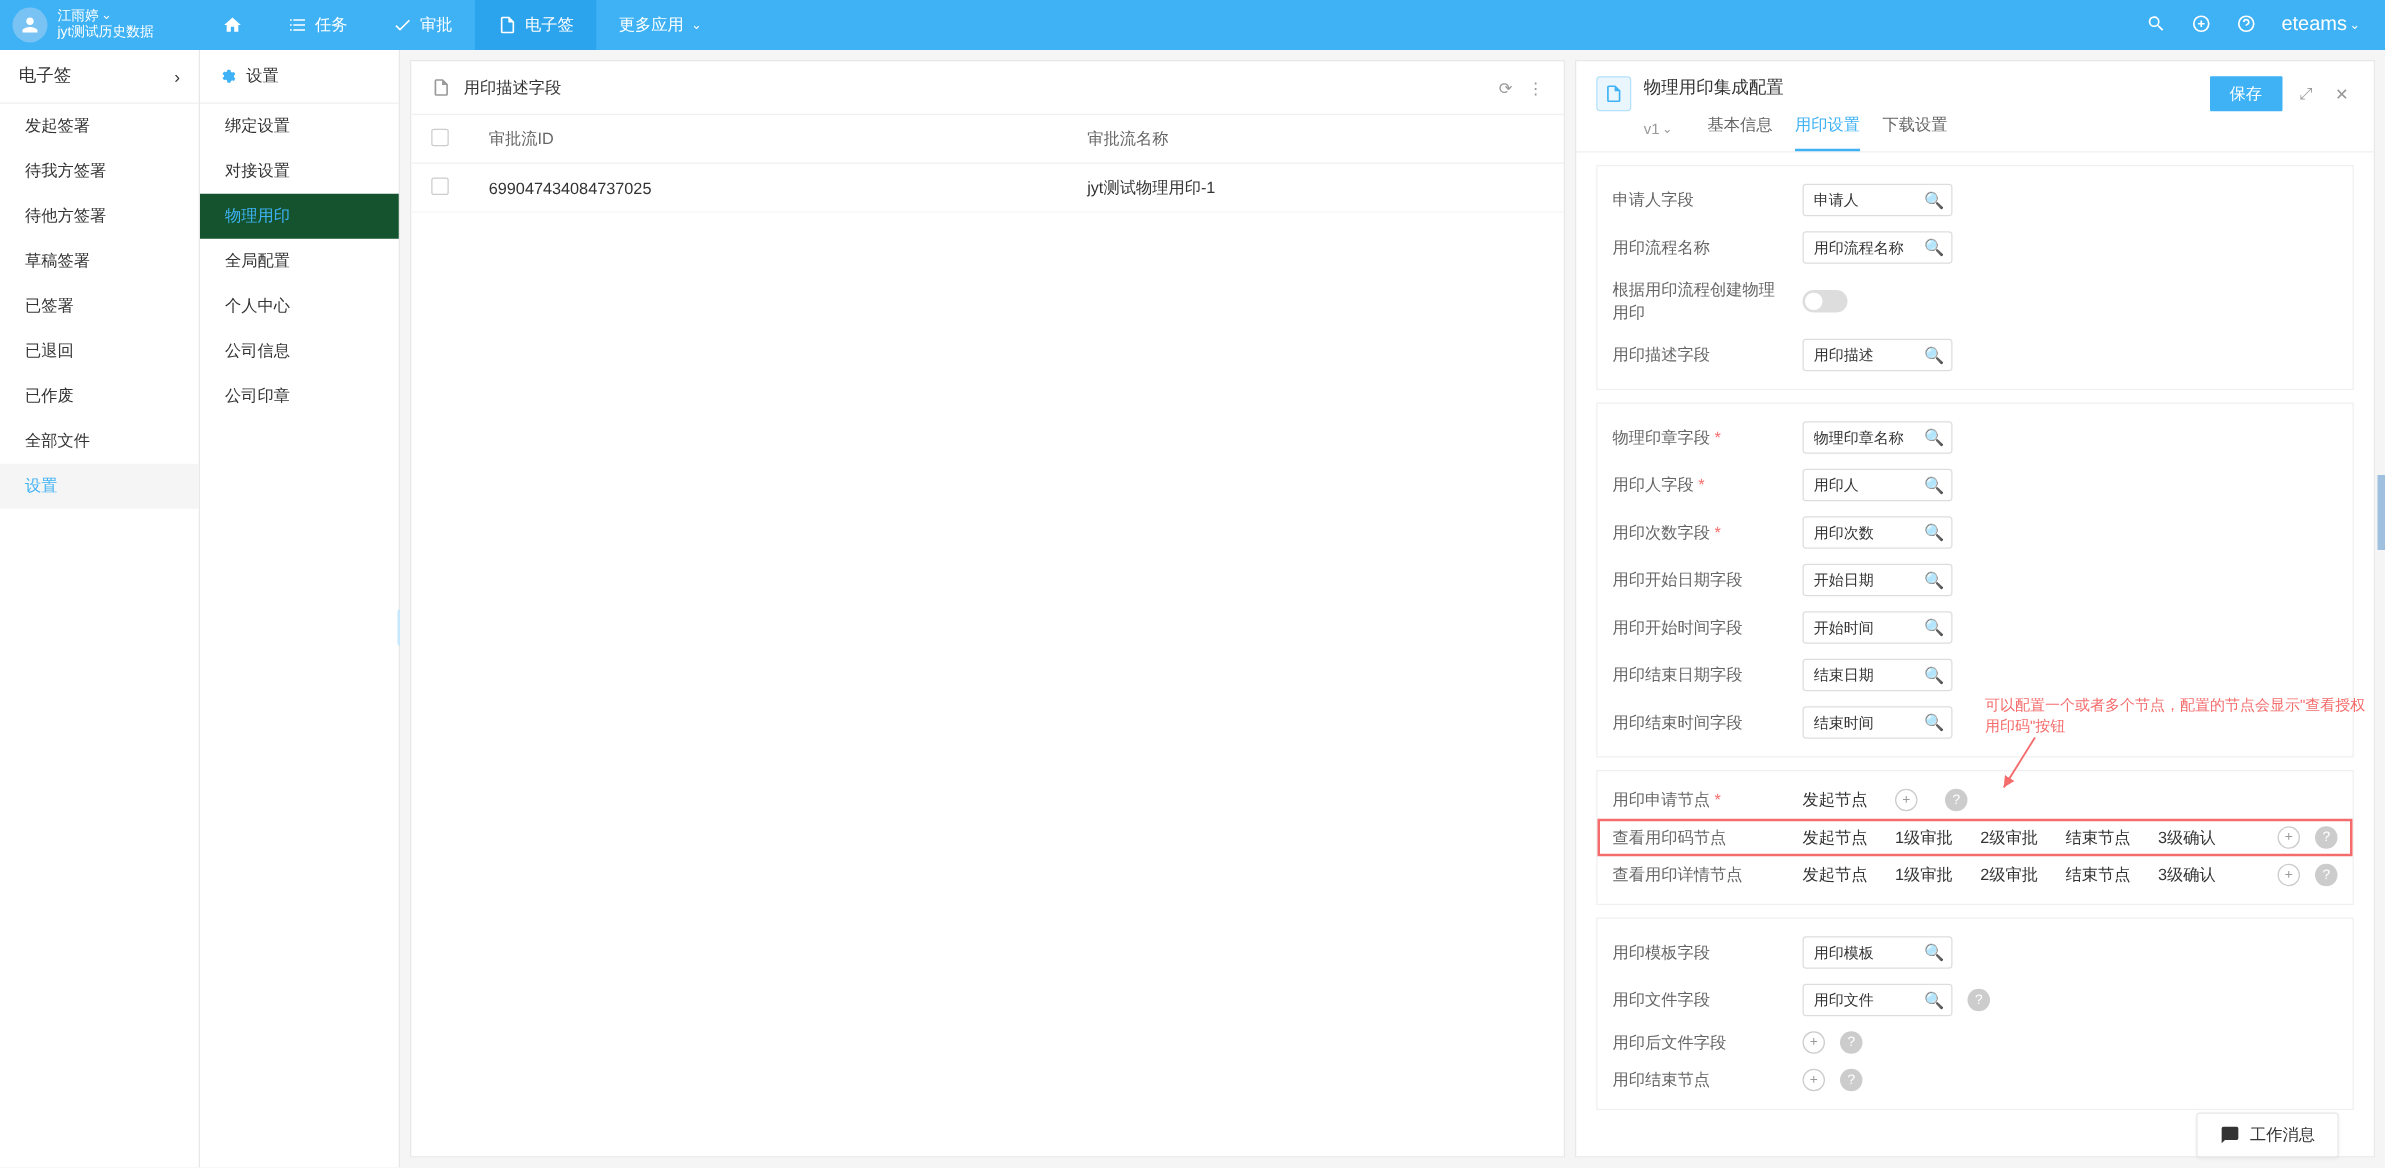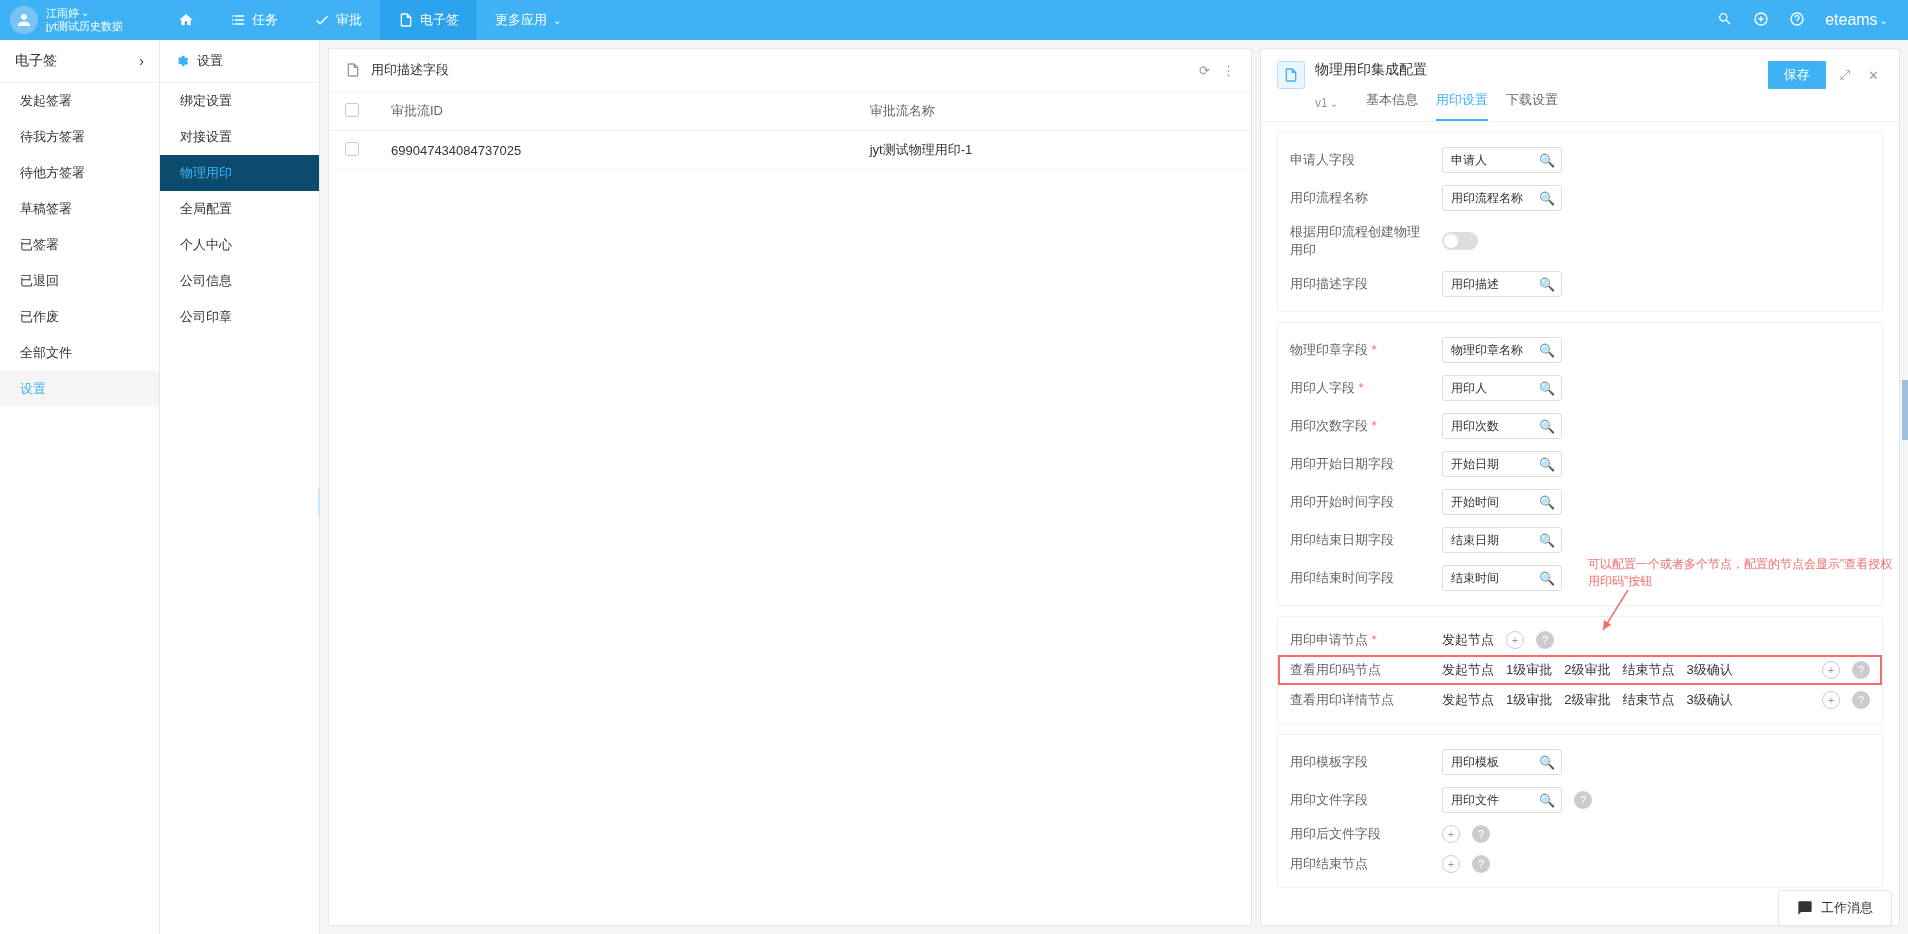--- a/index.html
+++ b/index.html
@@ -22,21 +22,21 @@
     
     .sidebar-left { width: 160px; background: #fff; border-right: 1px solid #e8e8e8; }
     .sidebar-title { padding: 12px 15px; font-size: 14px; font-weight: 500; display: flex; justify-content: space-between; align-items: center; border-bottom: 1px solid #f0f0f0; }
     .sidebar-item { padding: 9px 20px; cursor: pointer; color: #333; font-size: 13px; }
     .sidebar-item.active { color: #3eb2f5; background: #f5f5f5; }
     
     .sidebar-settings { width: 160px; background: #fff; border-right: 1px solid #e8e8e8; }
     .settings-header { padding: 12px 15px; display: flex; align-items: center; gap: 8px; border-bottom: 1px solid #f0f0f0; }
     .settings-header svg { width: 14px; height: 14px; fill: #3eb2f5; }
     .settings-item { padding: 9px 20px; cursor: pointer; color: #333; }
-    .settings-item.active { color: #3eb2f5; background: #0c4a6e; }
+    .settings-item.active { color: #3eb2f5; background: #14532d; }
     
     .collapse-handle { position: absolute; left: 158px; top: 50%; width: 10px; height: 30px; background: #c5e8fc; border-radius: 3px; display: flex; align-items: center; justify-content: center; cursor: pointer; color: #fff; font-size: 10px; }
     
     .content-area { flex: 1; display: flex; background: #f5f5f5; position: relative; overflow: hidden; }
     
     .table-panel { flex: 1; background: #fff; margin: 8px; border: 1px solid #e8e8e8; display: flex; flex-direction: column; }
     .panel-header { padding: 12px 16px; display: flex; align-items: center; gap: 10px; border-bottom: 1px solid #f0f0f0; }
     .panel-header svg { width: 16px; height: 16px; fill: #999; }
     .panel-actions { margin-left: auto; display: flex; gap: 12px; color: #999; }
     
@@ -64,31 +64,31 @@
     .form-section { background: #fff; border: 1px solid #f0f0f0; margin-bottom: 10px; padding: 8px 0; }
     .form-row { display: flex; align-items: center; padding: 6px 12px; gap: 12px; }
     .form-label { width: 140px; color: #666; font-size: 13px; }
     .required::after { content: " *"; color: #f56c6c; }
     .form-input-wrap { position: relative; width: 120px; }
     .form-input { width: 100%; border: 1px solid #ddd; border-radius: 3px; padding: 5px 24px 5px 8px; font-size: 12px; color: #333; }
     .input-search-icon { position: absolute; right: 6px; top: 50%; transform: translateY(-50%); color: #aaa; }
     .toggle { width: 36px; height: 18px; background: #ddd; border-radius: 9px; position: relative; cursor: pointer; }
     .toggle-knob { width: 14px; height: 14px; background: #fff; border-radius: 50%; position: absolute; top: 2px; left: 2px; }
     
-    .tags-row { display: flex; align-items: center; gap: 12px; flex-wrap: wrap; flex: 1; }
+    .tags-row { display: flex; align-items: center; gap: 22px; flex-wrap: wrap; flex: 1; }
     .tag-text { color: #333; font-size: 13px; }
     .add-circle { width: 18px; height: 18px; border: 1px solid #ccc; border-radius: 50%; display: flex; align-items: center; justify-content: center; font-size: 11px; color: #999; cursor: pointer; }
     .help-circle { width: 18px; height: 18px; background: #ccc; border-radius: 50%; display: flex; align-items: center; justify-content: center; font-size: 11px; color: #fff; cursor: pointer; }
     
     .highlighted-row { outline: 2px solid #f56c6c; outline-offset: -2px; }
     
     .annotation { position: absolute; color: #f56c6c; font-size: 12px; pointer-events: none; }
     .arrow-svg { position: absolute; pointer-events: none; }
     
-    .footer-msg { position: fixed; bottom: 8px; right: 16px; background: #fff; border: 1px solid #e8e8e8; padding: 8px 18px; display: flex; align-items: center; gap: 8px; border-radius: 3px; box-shadow: 0 1px 3px rgba(0,0,0,0.05); }
+    .footer-msg { position: fixed; bottom: 8px; right: 37px; background: #fff; border: 1px solid #e8e8e8; padding: 8px 18px; display: flex; align-items: center; gap: 8px; border-radius: 3px; box-shadow: 0 1px 3px rgba(0,0,0,0.05); }
     
     .scroll-indicator { position: fixed; right: 0; top: 380px; width: 6px; height: 60px; background: #a0c0e0; }
     
     .chev-down { font-size: 10px; }
     svg.ico { width: 16px; height: 16px; }
   </style>
 </head>
 <body>
 
 <div class="top-nav">

